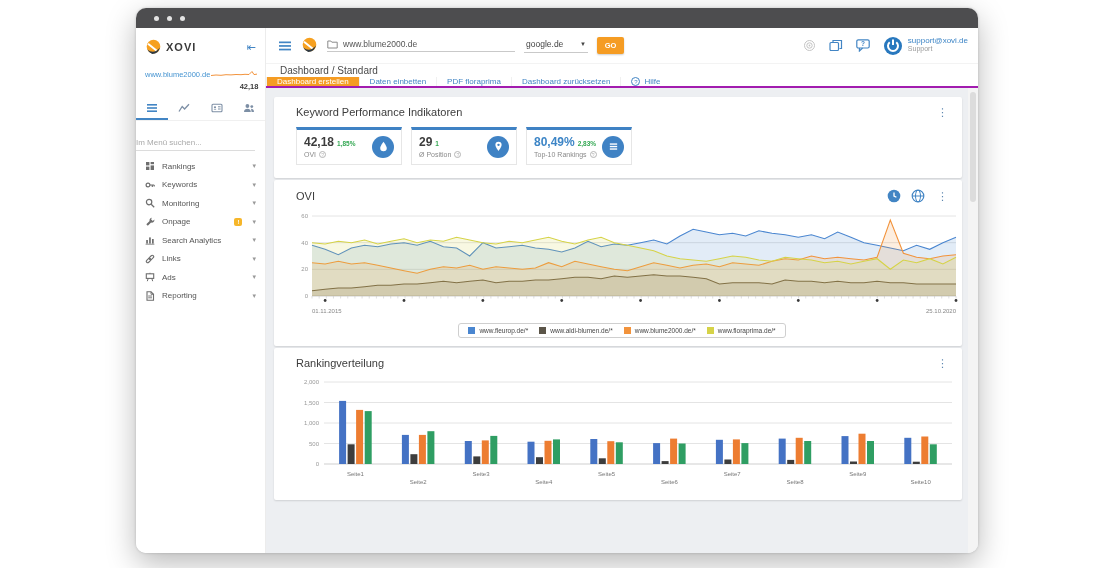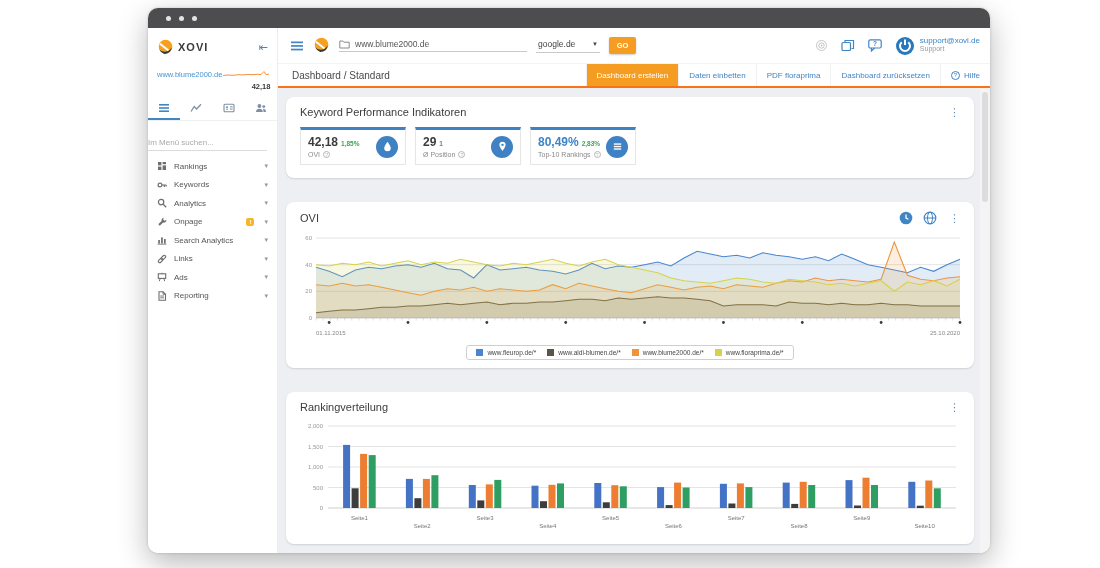--- a/index.html
+++ b/index.html
@@ -1,18 +1,18 @@
 <!DOCTYPE html>
 <html><head>
 <meta charset="utf-8">
 <style>
   * { margin:0; padding:0; box-sizing:border-box; }
   html,body { width:1100px; height:568px; background:#ffffff; font-family:"Liberation Sans",sans-serif; overflow:hidden; }
 
-  .window { position:absolute; left:148px; top:8px; width:842px; height:545px; border-radius:10px;
+  .window { position:absolute; left:136px; top:8px; width:842px; height:545px; border-radius:10px;
             background:#fff; box-shadow:0 10px 30px rgba(0,0,0,.28), 0 0 3px rgba(0,0,0,.18); overflow:hidden; }
   .titlebar { height:20px; background:#4d4d4f; display:flex; align-items:center; gap:8px; padding-left:18px; }
   .tb-dot { width:5px; height:5px; border-radius:50%; background:#e3e3e3; }
 
   .chrome-body { height:525px; display:flex; }
 
   
   .sidebar-col { width:130px; border-right:1px solid #ececec; background:#fff; flex:none; }
   .side-logo-row { height:30px; display:flex; align-items:center; justify-content:space-between; padding:8px 9px 0 9px; }
   .logo-wrap { display:flex; align-items:center; gap:4px; }
@@ -39,32 +39,32 @@
   .url-field { display:flex; align-items:center; gap:5px; border-bottom:1px solid #c9c9c9; padding-bottom:2px; width:188px; }
   .url-field input { border:none; outline:none; font-size:8.5px; color:#555; width:160px; background:transparent; font-family:"Liberation Sans",sans-serif; }
   .engine-select { width:64px; border-bottom:1px solid #c9c9c9; display:flex; justify-content:space-between; align-items:center; font-size:8.5px; color:#444; padding:0 2px 3px 2px; cursor:pointer; }
   .engine-select .sel-arrow { font-size:6px; color:#444; }
   .go-btn { background:#f59c23; color:#fff; font-size:7.5px; font-weight:bold; border:none; border-radius:2px; width:27px; height:17px; cursor:pointer; box-shadow:0 1px 2px rgba(0,0,0,.2); }
   .top-right { position:absolute; right:10px; display:flex; align-items:center; gap:13px; }
   .account { display:flex; align-items:flex-start; gap:5px; cursor:pointer; }
   .account-email { color:#3d85c6; font-size:8px; }
   .account-role { color:#9a9a9a; font-size:7px; }
 
-  .breadcrumb-bar { height:24px; border-bottom:2px solid #f97316; display:flex; align-items:stretch; }
+  .breadcrumb-bar { height:24px; border-bottom:2px solid #a21caf; display:flex; align-items:stretch;flex-direction:column; }
   .crumb { flex:1; display:flex; align-items:center; padding-left:14px; font-size:10px; color:#4a4a4a; }
   .tb-buttons { display:flex; }
   .tb-btn { display:flex; align-items:center; gap:4px; padding:0 10px; font-size:8px; color:#4285c4; border-left:1px solid #f0f0f0; cursor:pointer; white-space:nowrap; }
   .tb-btn.active { background:#f59c23; color:#fff; }
   .help-q { width:9px; height:9px; border:1px solid #4285c4; border-radius:50%; font-size:6px; display:flex; align-items:center; justify-content:center; color:#4285c4; }
 
   .content { flex:1; background:#edeff2; padding:9px 16px 0 8px; position:relative; overflow:hidden; }
   .scroll-track { position:absolute; right:0; top:0; bottom:0; width:10px; background:#f4f4f4; }
   .scroll-thumb { position:absolute; right:2px; top:4px; width:6px; height:110px; border-radius:3px; background:#dcdcdc; }
 
-  .card { background:#fff; border-radius:8px; box-shadow:0 1px 2px rgba(0,0,0,.13); margin-bottom:24px; }
+  .card { background:#fff; border-radius:2px; box-shadow:0 1px 2px rgba(0,0,0,.13); margin-bottom:2px;padding-left:8px; }
   .card-head { display:flex; align-items:center; padding:9px 12px 7px 14px; }
   .card-title { font-size:11px; color:#3c3c3c; flex:1; }
   .head-icons { display:flex; align-items:center; gap:10px; }
   .kebab { color:#5e87b0; font-size:11px; cursor:pointer; line-height:1; padding:0 2px; }
 
   .kpi-row { display:flex; gap:9px; padding:2px 12px 13px 14px; }
   .kpi-tile { width:106px; border:1px solid #e6e6e6; border-top:3px solid #3f82c4; background:#fff; padding:5px 7px 6px 7px; display:flex; justify-content:space-between; align-items:center; }
   .kpi-left { min-width:0; }
   .kpi-valrow { display:flex; align-items:baseline; gap:3px; white-space:nowrap; }
   .kpi-value { font-size:12px; font-weight:bold; color:#3c3c3c; }
@@ -174,21 +174,21 @@
             <path d="M4.9 5h4.3M7.3 5v2M9.2 5v1.6" stroke="#6e6e6e" stroke-width="1.2" fill="none"></path>
           </svg>
         <span class="mi-label">Keywords</span>
         <span class="chev">▾</span>
       </div>
       <div class="menu-item">
         <svg width="10" height="10" viewBox="0 0 10 10">
             <circle cx="4.1" cy="4.1" r="2.7" fill="none" stroke="#6e6e6e" stroke-width="1.2"></circle>
             <line x1="6.2" y1="6.2" x2="9.2" y2="9.2" stroke="#6e6e6e" stroke-width="1.3"></line>
           </svg>
-        <span class="mi-label">Analytics</span>
+        <span class="mi-label">Monitoring</span>
         <span class="chev">▾</span>
       </div>
       <div class="menu-item">
         <svg width="10" height="10" viewBox="0 0 10 10">
             <path d="M7 0.8a2.5 2.5 0 0 0-2.4 3.2L1.3 7.3l1.5 1.5 3.3-3.3A2.5 2.5 0 0 0 9.3 2.6L7.8 4.1 6 2.3 7 0.8z" fill="#6e6e6e"></path>
           </svg>
         <span class="mi-label">Onpage</span>
         <span class="mi-badge">!</span>
         <span class="chev">▾</span>
       </div>

